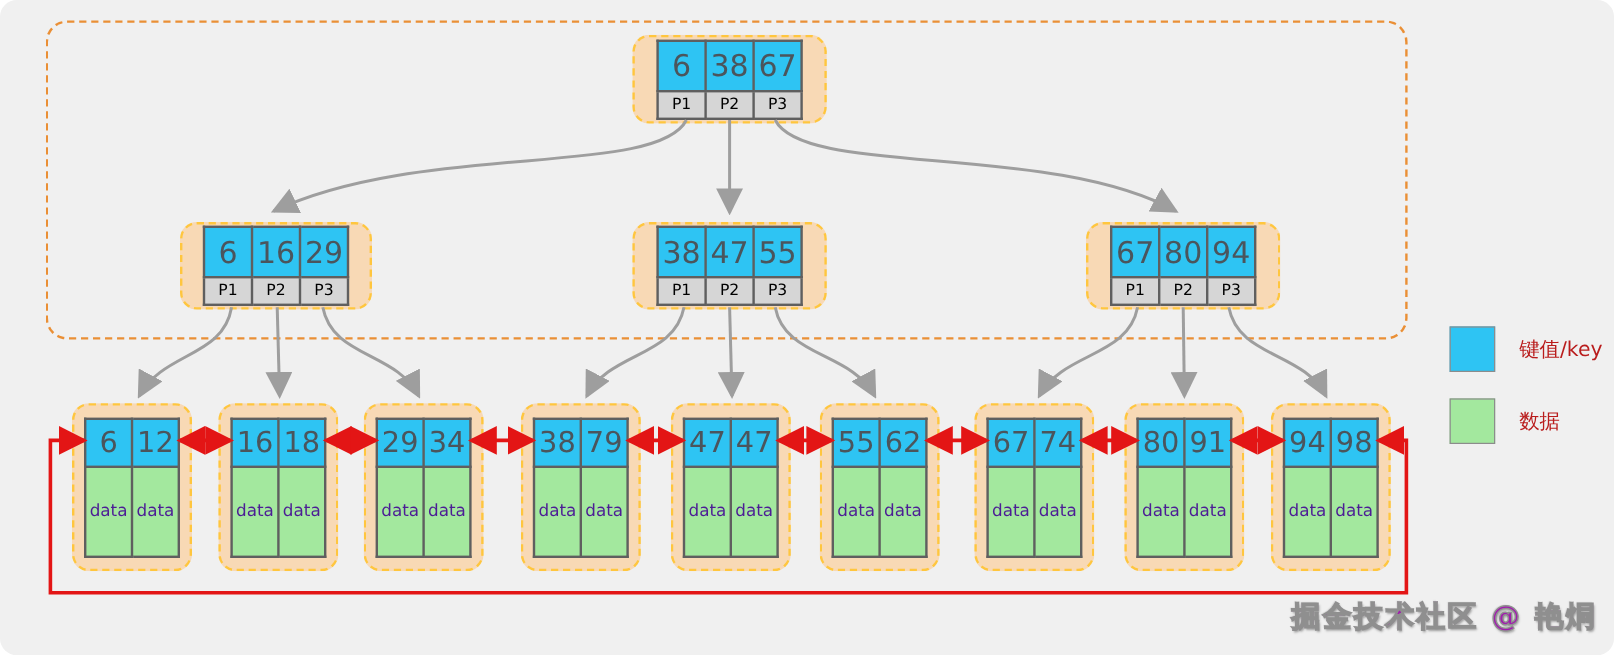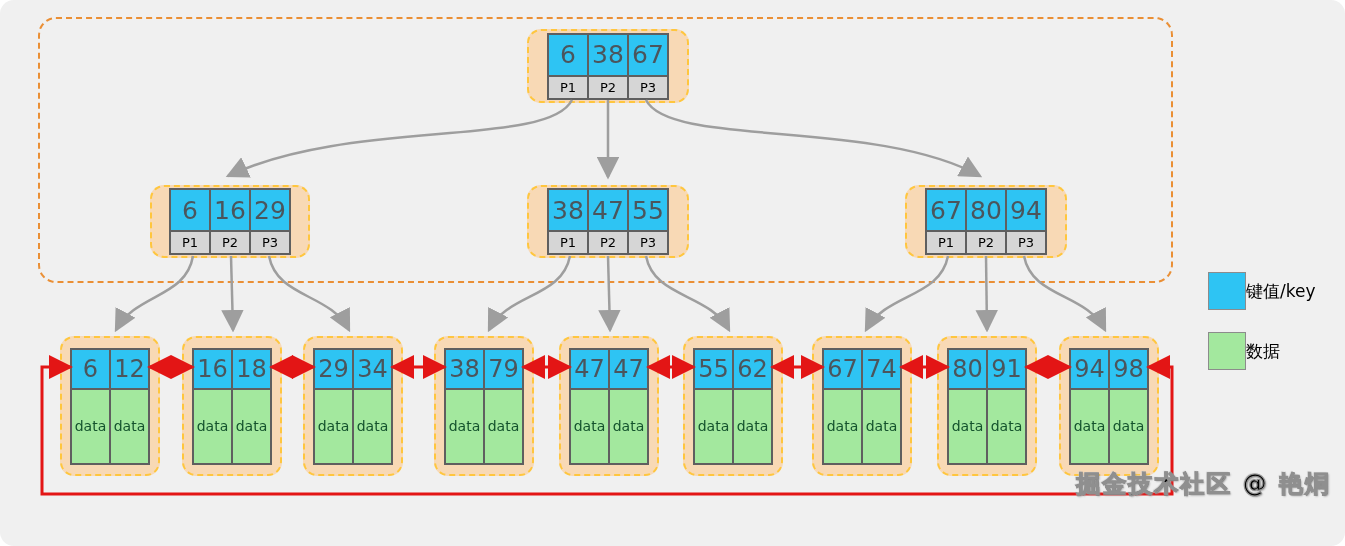--- a/index.html
+++ b/index.html
@@ -5,30 +5,30 @@
   html,body{margin:0;padding:0;background:#ffffff;font-family:"DejaVu Sans","Liberation Sans",sans-serif;}
   .canvas{position:relative;width:1345px;height:546px;background:#f0f0f0;border-radius:14px;overflow:hidden;}
   .group-dash{position:absolute;left:38px;top:17px;width:1135px;height:266px;border:2px dashed #ea8f35;border-radius:18px;box-sizing:border-box;}
   .edges{position:absolute;left:0;top:0;width:1345px;height:546px;pointer-events:none;z-index:5;}
   .page{position:absolute;background:#f8d9b5;border:2px dashed #ffc63e;border-radius:14px;box-sizing:border-box;display:flex;align-items:center;justify-content:center;z-index:2;}
   table.ntable,table.ltable{border-collapse:collapse;}
   td{border:2px solid #5f5f5f;text-align:center;padding:0;}
   .kcell{width:38px;height:40px;background:#2ec4f3;font-size:25px;color:#4b555c;}
   .pcell{width:38px;height:21px;background:#d6d6d6;font-size:13px;color:#000000;}
   .lkcell{width:37px;height:38px;background:#2ec4f3;font-size:24px;color:#4b555c;}
-  .ldcell{width:37px;height:73px;background:#a3e89e;font-size:14px;color:#14532d;margin-top:46px;}
+  .ldcell{width:37px;height:73px;background:#a3e89e;font-size:14px;color:#4c1d95;margin-top:46px;}
   .legend{position:absolute;left:1208px;top:0;width:137px;height:546px;z-index:3;}
   .legend-row{position:absolute;left:0;display:flex;align-items:center;}
   .swatch{width:38px;height:38px;box-sizing:border-box;flex:0 0 auto;}
   .sw-key{background:#2ec4f3;border:1px solid #8c8c8c;}
   .sw-data{background:#a3e89e;border:1px solid #8c8c8c;}
   .sw-ptr{background:#d6d6d6;border:1px solid #8c8c8c;}
   .sw-page{background:#f8d9b5;border:2px dashed #ffc63e;border-radius:9px;height:41px;}
-  .legend-label{font-size:17px;color:#000000;white-space:nowrap;}
-  .watermark{position:absolute;right:14px;top:468px;font-size:24px;font-weight:700;letter-spacing:2px;color:#000000;-webkit-text-stroke:1.1px #8f8f8f;text-shadow:1px 1px 2px #9a9a9a,-1px -1px 1px #cfcfcf;z-index:6;white-space:nowrap;}
+  .legend-label{margin-left:20px;font-size:17px;color:#b91c1c;white-space:nowrap;}
+  .watermark{position:absolute;right:14px;top:498px;font-size:24px;font-weight:700;letter-spacing:2px;color:#a21caf;-webkit-text-stroke:1.1px #8f8f8f;text-shadow:1px 1px 2px #9a9a9a,-1px -1px 1px #cfcfcf;z-index:6;white-space:nowrap;}
 </style>
 </head>
 <body>
 
 <div class="canvas">
 
   <div class="group-dash"></div>
 
   <svg class="edges" viewBox="0 0 1345 546" xmlns="http://www.w3.org/2000/svg">
     <defs>

